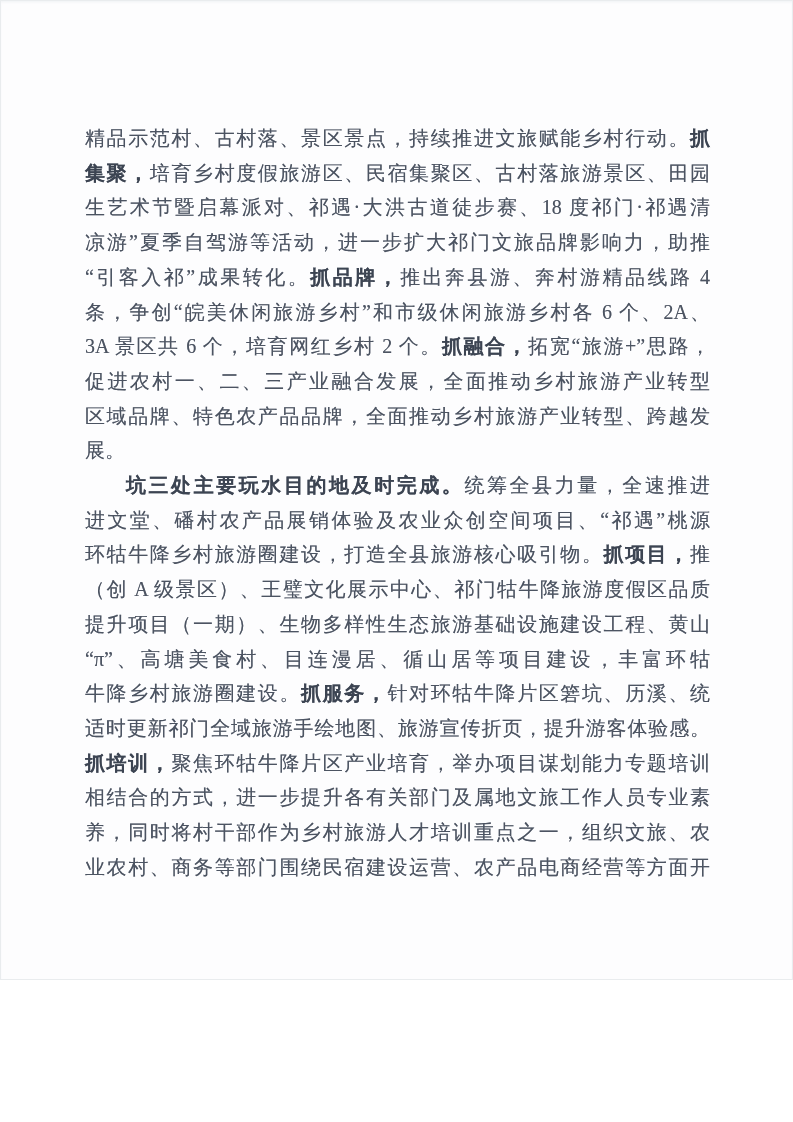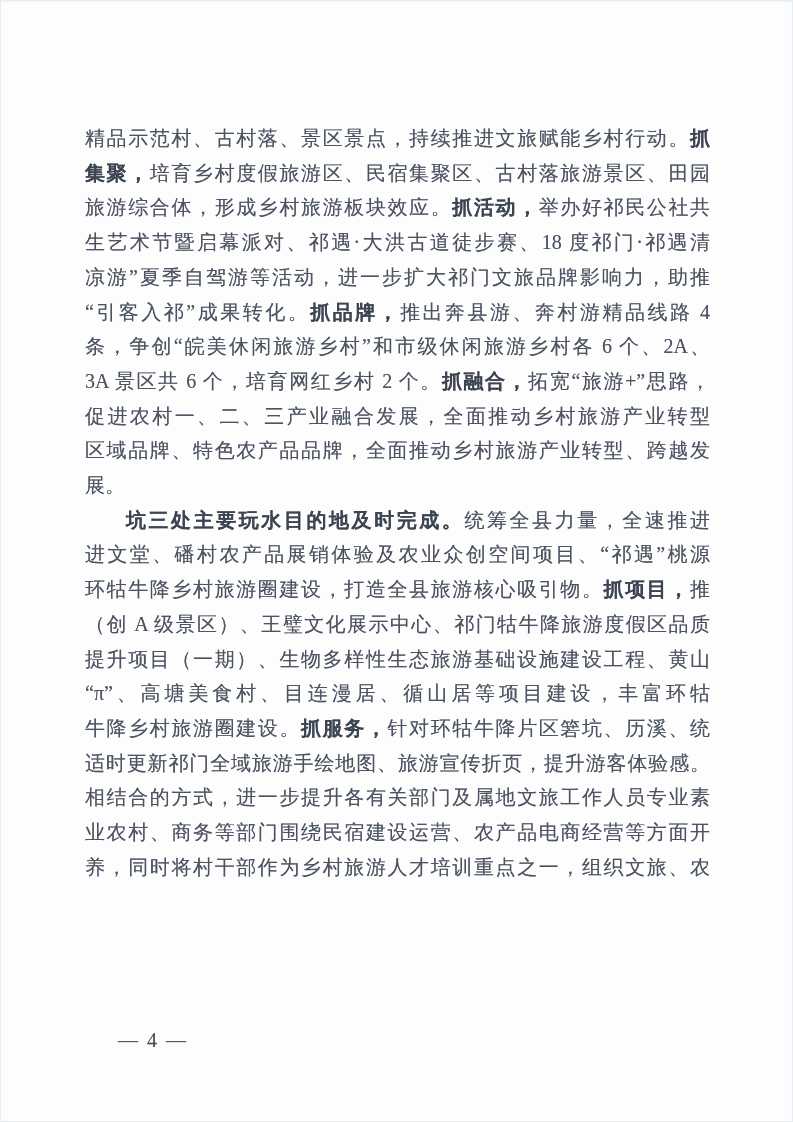--- a/index.html
+++ b/index.html
@@ -3,21 +3,21 @@
 <meta charset="utf-8">
 <style>
   html, body {
     margin: 0;
     padding: 0;
     background: #ffffff;
   }
   .page {
     position: relative;
     width: 793px;
-    height: 1122px;
+    height: 980px;
     background: #fdfdfe;
     box-shadow: inset 0 0 0 1px #e9ecee, inset 0 2px 3px rgba(180,190,200,0.18);
     overflow: hidden;
     font-family: "Liberation Serif", "DejaVu Serif", serif;
   }
   .textblock {
     position: absolute;
     left: 85px;
     top: 121px;
     width: 625px;
@@ -53,35 +53,35 @@
     text-shadow: 0 0 0.5px rgba(74,82,96,0.55);
   }
 </style>
 </head>
 <body>
 
 <div class="page">
   <div class="textblock">
       <div class="line"><span class="seg">精品示范村、古村落、景区景点，持续推进文旅赋能乡村行动。</span><span class="seg b">抓</span></div>
       <div class="line"><span class="seg b">集聚，</span><span class="seg">培育乡村度假旅游区、民宿集聚区、古村落旅游景区、田园</span></div>
-      <div class="line"><span class="seg">旅游综合体，形成乡村旅游板块效应。</span><span class="seg b">抓活动，</span><span class="seg">举办好祁民公社共</span></div>
       <div class="line"><span class="seg">生艺术节暨启幕派对、祁遇·大洪古道徒步赛、18 度祁门·祁遇清</span></div>
       <div class="line"><span class="seg">凉游”夏季自驾游等活动，进一步扩大祁门文旅品牌影响力，助推</span></div>
       <div class="line"><span class="seg">“引客入祁”成果转化。</span><span class="seg b">抓品牌，</span><span class="seg">推出奔县游、奔村游精品线路 4</span></div>
       <div class="line"><span class="seg">条，争创“皖美休闲旅游乡村”和市级休闲旅游乡村各 6 个、2A、</span></div>
       <div class="line"><span class="seg">3A 景区共 6 个，培育网红乡村 2 个。</span><span class="seg b">抓融合，</span><span class="seg">拓宽“旅游+”思路，</span></div>
       <div class="line"><span class="seg">促进农村一、二、三产业融合发展，全面推动乡村旅游产业转型</span></div>
       <div class="line"><span class="seg">区域品牌、特色农产品品牌，全面推动乡村旅游产业转型、跨越发</span></div>
       <div class="line para-end"><span class="seg">展。</span></div>
       <div class="line indent"><span class="seg b">坑三处主要玩水目的地及时完成。</span><span class="seg">统筹全县力量，全速推进</span></div>
       <div class="line"><span class="seg">进文堂、磻村农产品展销体验及农业众创空间项目、“祁遇”桃源</span></div>
       <div class="line"><span class="seg">环牯牛降乡村旅游圈建设，打造全县旅游核心吸引物。</span><span class="seg b">抓项目，</span><span class="seg">推</span></div>
       <div class="line"><span class="seg">（创 A 级景区）、王璧文化展示中心、祁门牯牛降旅游度假区品质</span></div>
       <div class="line"><span class="seg">提升项目（一期）、生物多样性生态旅游基础设施建设工程、黄山</span></div>
       <div class="line"><span class="seg">“π”、高塘美食村、目连漫居、循山居等项目建设，丰富环牯</span></div>
       <div class="line"><span class="seg">牛降乡村旅游圈建设。</span><span class="seg b">抓服务，</span><span class="seg">针对环牯牛降片区箬坑、历溪、统</span></div>
       <div class="line"><span class="seg">适时更新祁门全域旅游手绘地图、旅游宣传折页，提升游客体验感。</span></div>
+      <div class="line"><span class="seg b">抓培训，</span><span class="seg">聚焦环牯牛降片区产业培育，举办项目谋划能力专题培训</span></div>
       <div class="line"><span class="seg">相结合的方式，进一步提升各有关部门及属地文旅工作人员专业素</span></div>
+      <div class="line"><span class="seg">养，同时将村干部作为乡村旅游人才培训重点之一，组织文旅、农</span></div>
       <div class="line"><span class="seg">业农村、商务等部门围绕民宿建设运营、农产品电商经营等方面开</span></div>
-      <div class="line"><span class="seg">养，同时将村干部作为乡村旅游人才培训重点之一，组织文旅、农</span></div>
     </div>
   <div class="page-number">— 4 —</div>
 </div>
 
 </body></html>

